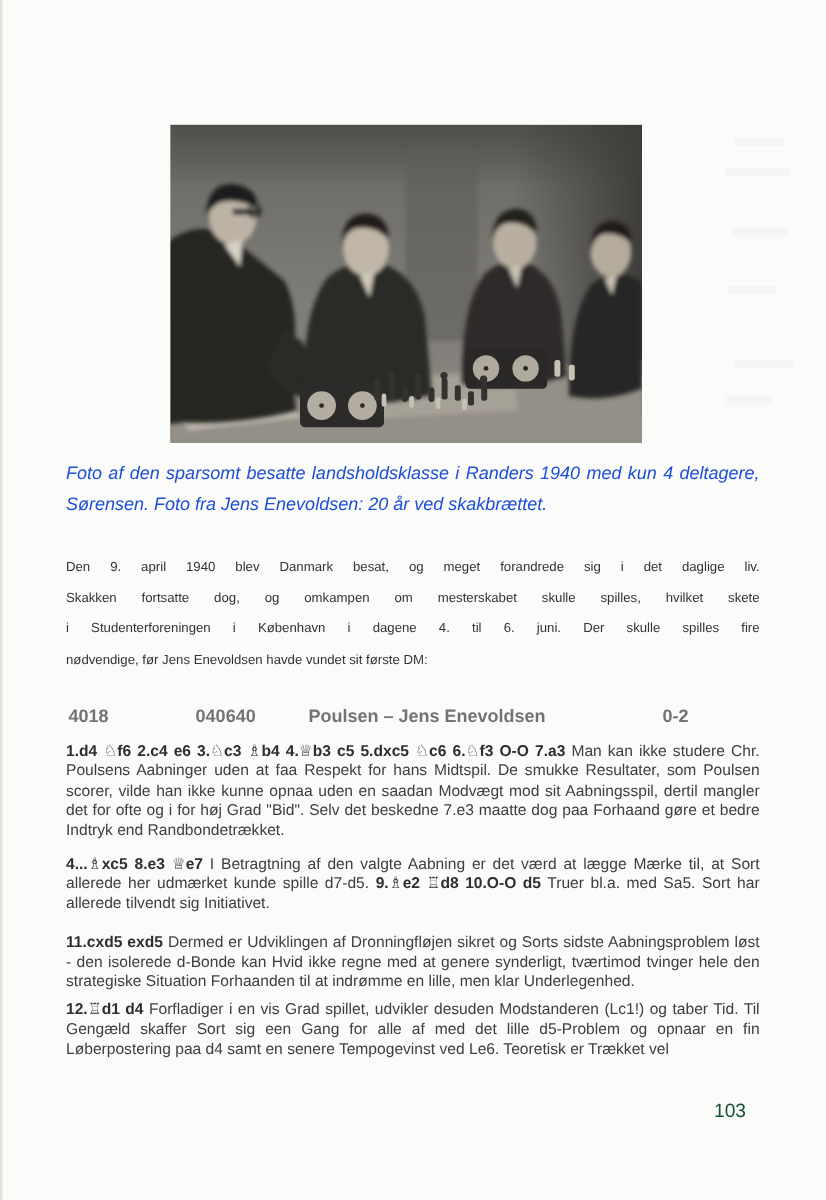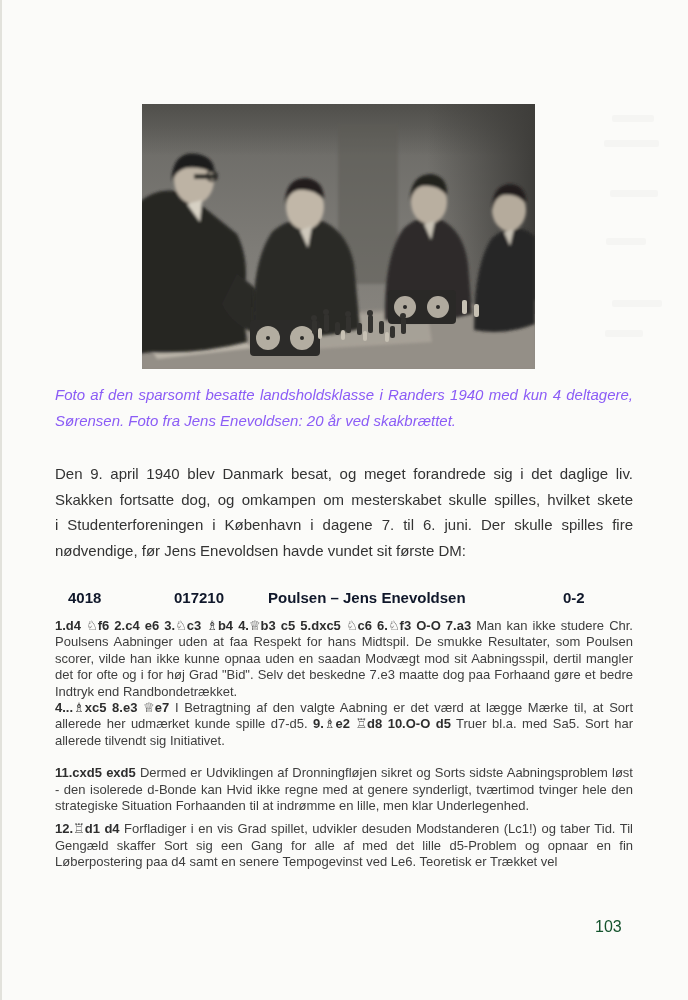--- a/index.html
+++ b/index.html
@@ -17,50 +17,50 @@
   .showthrough{position:absolute;background:#9a9a94;opacity:0.06;border-radius:2px;}
 
   .photo-frame{
     position:absolute;left:142px;top:104px;width:393px;height:265px;
     background:#7b7a76;overflow:hidden;
   }
   .photo-frame svg{display:block;}
 
   .caption{
     position:absolute;left:55px;top:382px;width:578px;
-    font-style:italic;font-size:15px;line-height:25.5px;color:#8b5cf6;
+    font-style:italic;font-size:15px;line-height:25.5px;color:#1d4ed8;
   }
   .caption .line{white-space:nowrap;overflow:hidden;height:25.5px;}
   .caption .line.just{text-align:justify;text-align-last:justify;}
 
   .intro{
     position:absolute;left:55px;top:461px;width:578px;
-    font-size:15px;line-height:25.5px;color:#333;
+    font-size:11px;line-height:25.5px;color:#333;
   }
   .intro .line{white-space:nowrap;overflow:hidden;height:25.5px;}
   .intro .line.just{text-align:justify;text-align-last:justify;}
 
   .game-header{
-    position:absolute;left:66px;top:589px;width:578px;height:20px;
-    font-weight:bold;font-size:15px;color:#0f172a;
+    position:absolute;left:55px;top:589px;width:578px;height:20px;
+    font-weight:bold;font-size:15px;color:#737373;
   }
   .game-header span{position:absolute;top:0;white-space:nowrap;}
   .gh-number{left:2px;}
   .gh-date{left:108px;}
   .gh-players{left:202px;}
   .gh-result{left:497px;}
 
   .annotations{
     position:absolute;left:55px;top:618px;width:578px;
     font-size:13px;line-height:16.4px;color:#3e3e3e;
   }
   .annotations p{
     margin:0;text-align:justify;
   }
-  .annotations p.p1{}
+  .annotations p.p1{margin-bottom:12px;}
   .annotations p.p2{margin-bottom:16px;}
   .annotations p.p3{margin-bottom:7px;}
   .mv{font-weight:bold;color:#2e2e2e;}
 
   .page-number{
     position:absolute;left:595px;top:918px;
     font-size:16px;color:#14532d;
   }
 </style>
 </head>
@@ -179,27 +179,27 @@
 </div>
 
 <div class="caption">
   <div class="line just">Foto af den sparsomt besatte landsholdsklasse i Randers 1940 med kun 4 deltagere,</div>
   <div class="line">Sørensen. Foto fra Jens Enevoldsen: 20 år ved skakbrættet.</div>
 </div>
 
 <div class="intro">
   <div class="line just">Den 9. april 1940 blev Danmark besat, og meget forandrede sig i det daglige liv.</div>
   <div class="line just">Skakken fortsatte dog, og omkampen om mesterskabet skulle spilles, hvilket skete</div>
-  <div class="line just">i Studenterforeningen i København i dagene 7. til 6. juni. Der skulle spilles fire</div>
+  <div class="line just">i Studenterforeningen i København i dagene 4. til 6. juni. Der skulle spilles fire</div>
   <div class="line">nødvendige, før Jens Enevoldsen havde vundet sit første DM:</div>
 </div>
 
 <div class="game-header">
   <span class="gh-number">4018</span>
-  <span class="gh-date">017210</span>
+  <span class="gh-date">040640</span>
   <span class="gh-players">Poulsen – Jens Enevoldsen</span>
   <span class="gh-result">0-2</span>
 </div>
 
 <div class="annotations">
   <p class="p1">
     <span class="mv">1.d4 ♘f6 2.c4 e6 3.♘c3 ♗b4 4.♕b3 c5 5.dxc5 ♘c6 6.♘f3 O-O 7.a3</span>
     <span>Man kan ikke studere Chr. Poulsens Aabninger uden at faa Respekt for hans Midtspil. De smukke Resultater, som Poulsen scorer, vilde han ikke kunne opnaa uden en saadan Modvægt mod sit Aabningsspil, dertil mangler det for ofte og i for høj Grad "Bid". Selv det beskedne 7.e3 maatte dog paa Forhaand gøre et bedre Indtryk end Randbondetrækket.</span>
   </p>
   <p class="p2">

